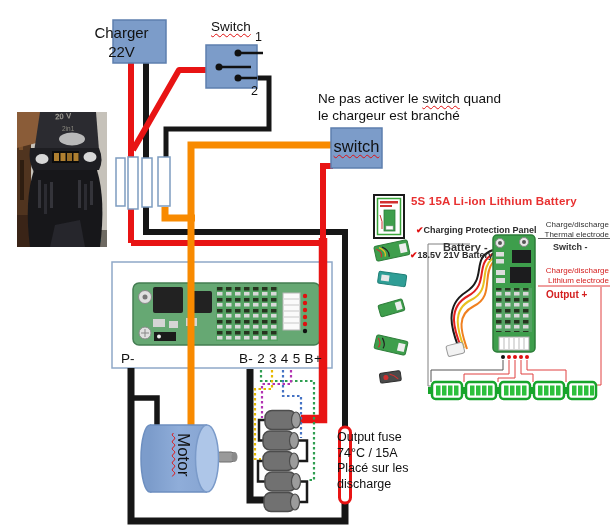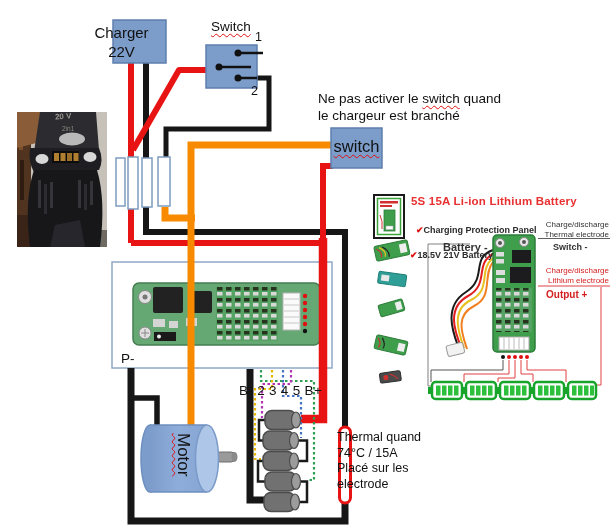--- a/index.html
+++ b/index.html
@@ -11,21 +11,21 @@
         text-decoration-thickness:1px;text-underline-offset:2px;}
   .chargerlbl{left:95px;top:20px;width:53px;height:43px;display:flex;flex-direction:column;
       align-items:center;justify-content:center;font-size:15px;line-height:19px;}
   .swtoplbl{left:211px;top:19px;font-size:13.5px;}
   .t1{left:255px;top:30px;font-size:12.5px;}
   .t2{left:251px;top:84px;font-size:12.5px;}
   .note{left:318px;top:90px;font-size:13.5px;line-height:17px;white-space:normal;width:210px;}
   .swlowlbl{left:331px;top:137px;width:51px;font-size:16.5px;text-align:center;}
   .bmstitle{left:222px;top:261px;font-size:13.5px;}
   .pminus{left:121px;top:351px;font-size:13.5px;}
-  .brow{left:239px;top:351px;font-size:13.5px;letter-spacing:0.3px;margin-top:32px;}
+  .brow{left:239px;top:351px;font-size:13.5px;letter-spacing:0.3px;}
   .motorlbl{left:193px;top:433px;font-size:17px;transform:rotate(90deg);transform-origin:0 0;}
   .fusetxt{left:337px;top:430px;font-size:12.5px;line-height:15.5px;}
   .ptitle{left:411px;top:195px;font-size:11.5px;font-weight:bold;color:#e83030;letter-spacing:0.2px;}
   .pfeat{font-size:9px;font-weight:bold;color:#2b2b2b;}
   .pfeat .chk{color:#e01010;}
   .pfeat1{left:416px;top:209px;margin-top:16px;}
   .pfeat2{left:410px;top:204px;margin-top:46px;}
   .battminus{left:443px;top:241px;font-size:11px;font-weight:bold;color:#333;}
   .negblock{left:533px;top:220px;width:76px;font-size:8px;color:#333;text-align:right;
       white-space:normal;line-height:9.5px;}
@@ -334,24 +334,24 @@
 </div>
 
 <div class="txt swlowlbl wavy">switch</div>
 
 <div class="txt pminus">P-</div>
 <div class="txt brow">B- 2 3 4 5 B+</div>
 
 <div class="txt motorlbl wavy">Motor</div>
 
 <div class="txt fusetxt">
-  <div>Thermal quand</div>
+  <div>Output fuse</div>
   <div>74°C / 15A</div>
   <div>Placé sur les</div>
-  <div>electrode</div>
+  <div>discharge</div>
 </div>
 
 <div class="txt photobrand">20 V</div>
 <div class="txt photomodel">2in1</div>
 
 <div class="txt ptitle">5S 15A Li-ion Lithium Battery</div>
 <div class="txt pfeat pfeat1"><span class="chk">✔</span><span>Charging Protection Panel</span></div>
 <div class="txt pfeat pfeat2"><span class="chk">✔</span><span>18.5V 21V Battery</span></div>
 
 <div class="txt battminus">Battery -</div>

